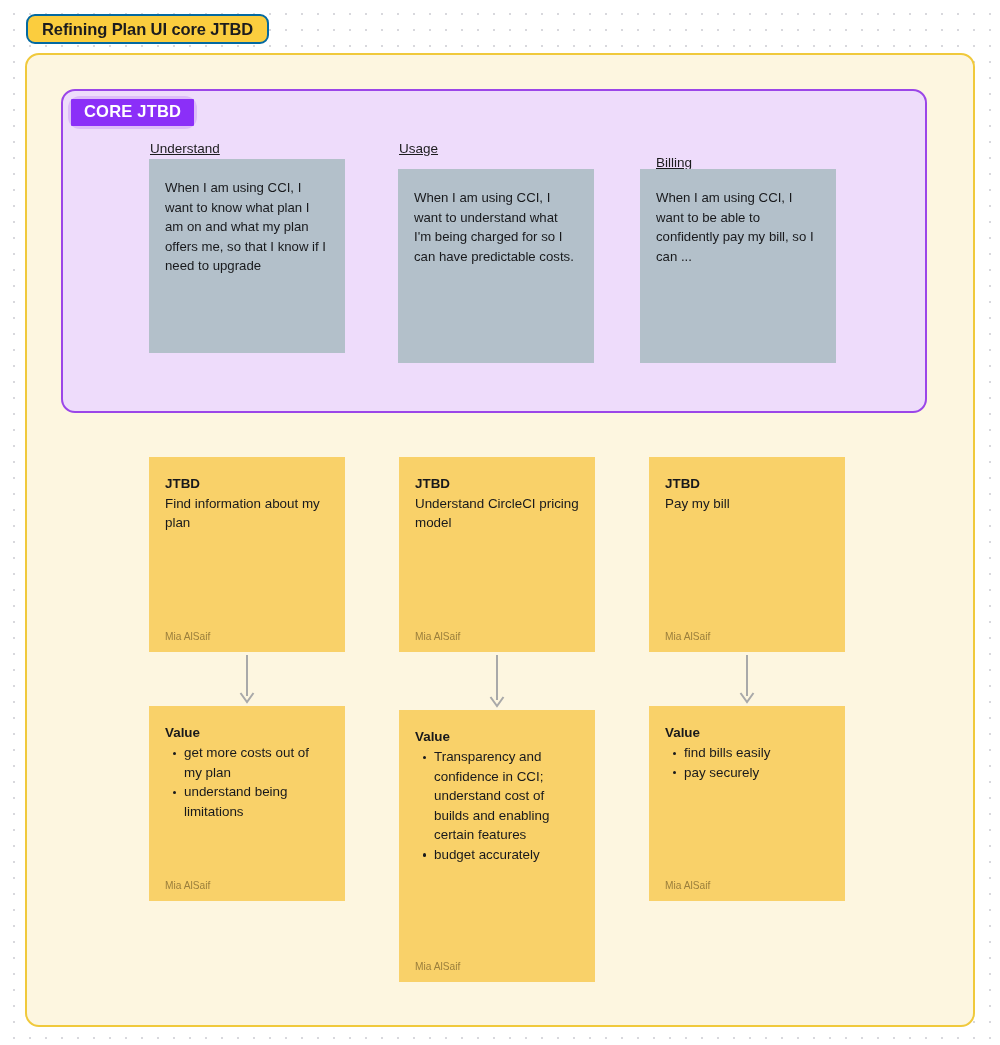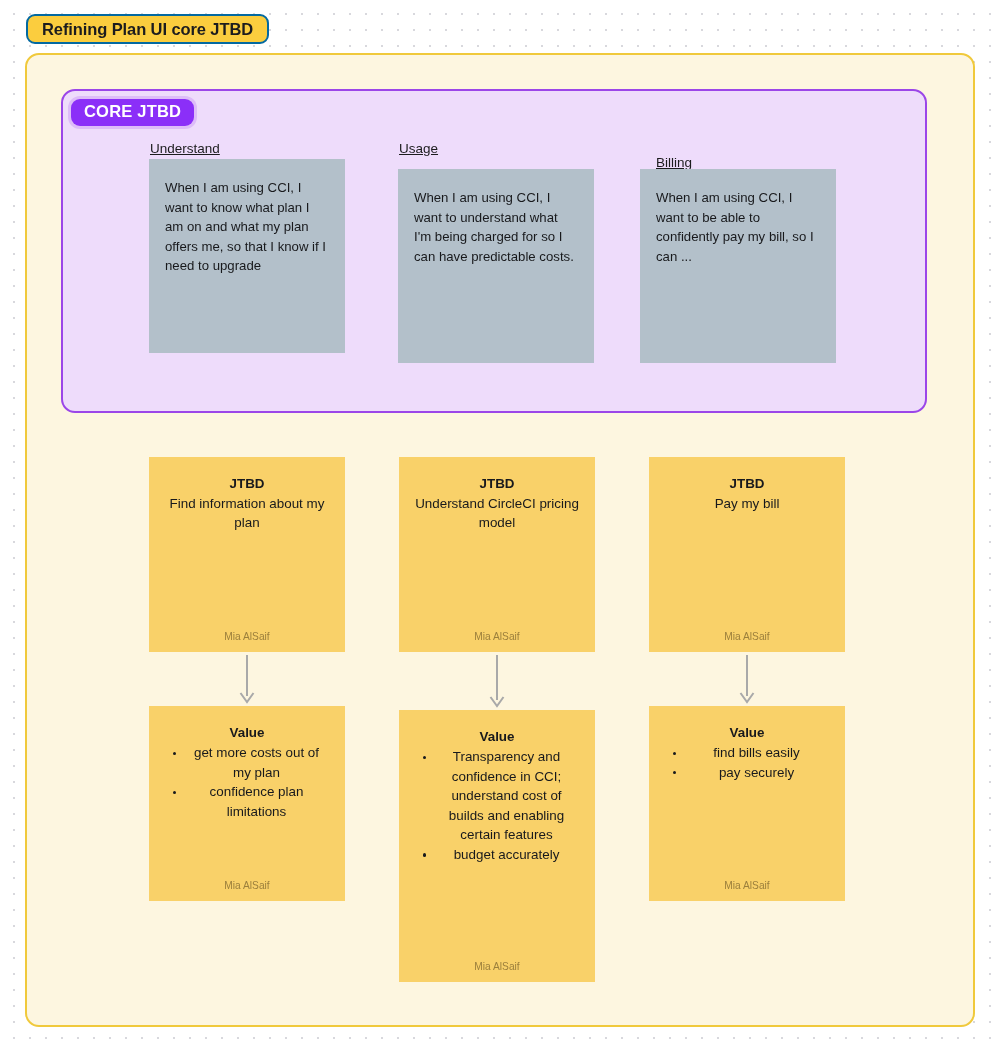--- a/index.html
+++ b/index.html
@@ -72,21 +72,21 @@
     position: absolute;
     left: 5px;
     top: 5px;
     padding: 3px;
     background: #ddbcf8;
     border-radius: 12px;
   }
   .core-badge {
     padding: 3px 13px 5px 13px;
     background: #8b2ff8;
-    border-radius: 9px;
+    border-radius: 1px;
     display: inline-block;
   }
   .core-badge span {
     font-size: 16.5px;
     font-weight: bold;
     color: #ffffff;
     letter-spacing: 0.2px;
     white-space: nowrap;
   }
 
@@ -115,21 +115,20 @@
 
   
   .sticky {
     position: absolute;
     width: 196px;
     background: #f9d169;
     box-sizing: border-box;
     padding: 17px 16px 10px 16px;
     display: flex;
     flex-direction: column;
-    text-align: center;
   }
   .sticky .s-title {
     font-size: 13.4px;
     font-weight: bold;
     color: #18191c;
     line-height: 19px;
     margin: 0 0 1px 0;
   }
   .sticky .s-body {
     font-size: 13.4px;
@@ -236,21 +235,21 @@
   <svg width="16" height="50" viewBox="0 0 16 50">
     <line x1="8" y1="0" x2="8" y2="41" stroke="#a9a9a9" stroke-width="2"></line>
     <polyline points="1.5,38 8,47 14.5,38" fill="none" stroke="#a9a9a9" stroke-width="2"></polyline>
   </svg>
 </div>
 
 <div class="sticky" style="left:149px; top:706px; height:195px;">
   <div class="s-title">Value</div>
   <ul>
       <li>get more costs out of my plan</li>
-      <li>confidence plan limitations</li>
+      <li>understand being limitations</li>
     </ul>
   <div class="s-author">Mia AlSaif</div>
 </div>
 <div class="sticky" style="left:399px; top:710px; height:272px;">
   <div class="s-title">Value</div>
   <ul>
       <li>Transparency and confidence in CCI; understand cost of builds and enabling certain features</li>
       <li>budget accurately</li>
     </ul>
   <div class="s-author">Mia AlSaif</div>

